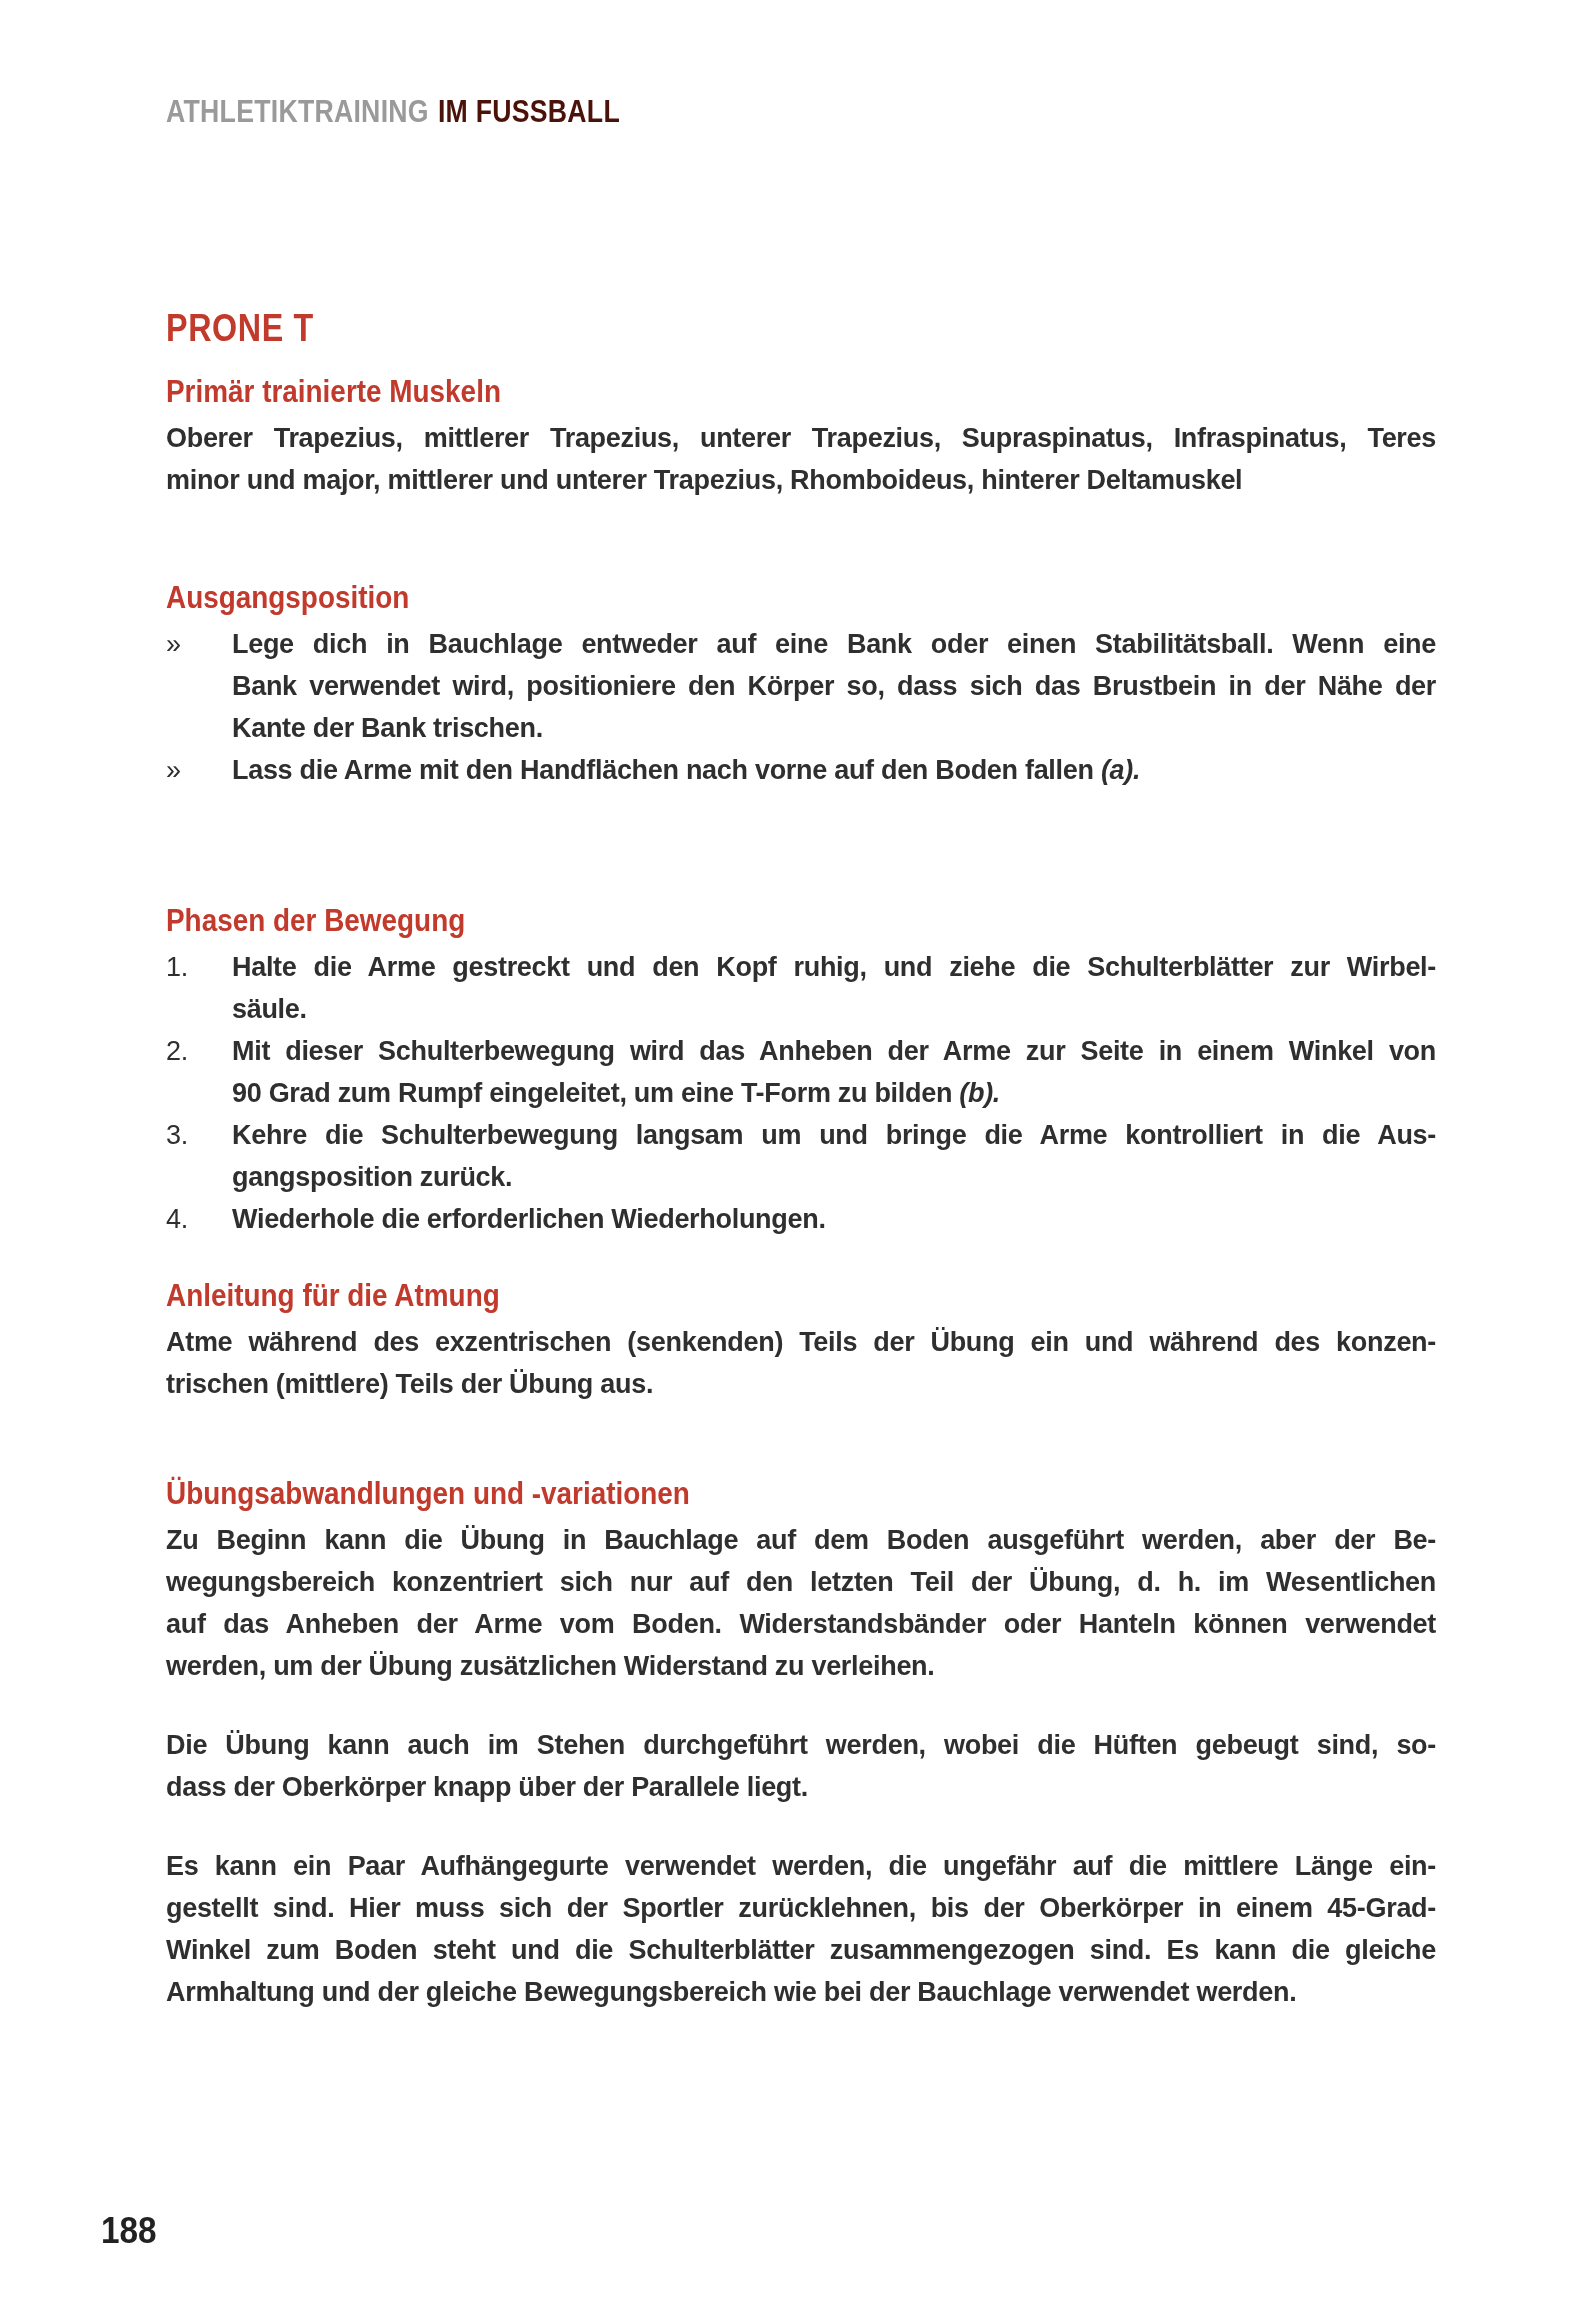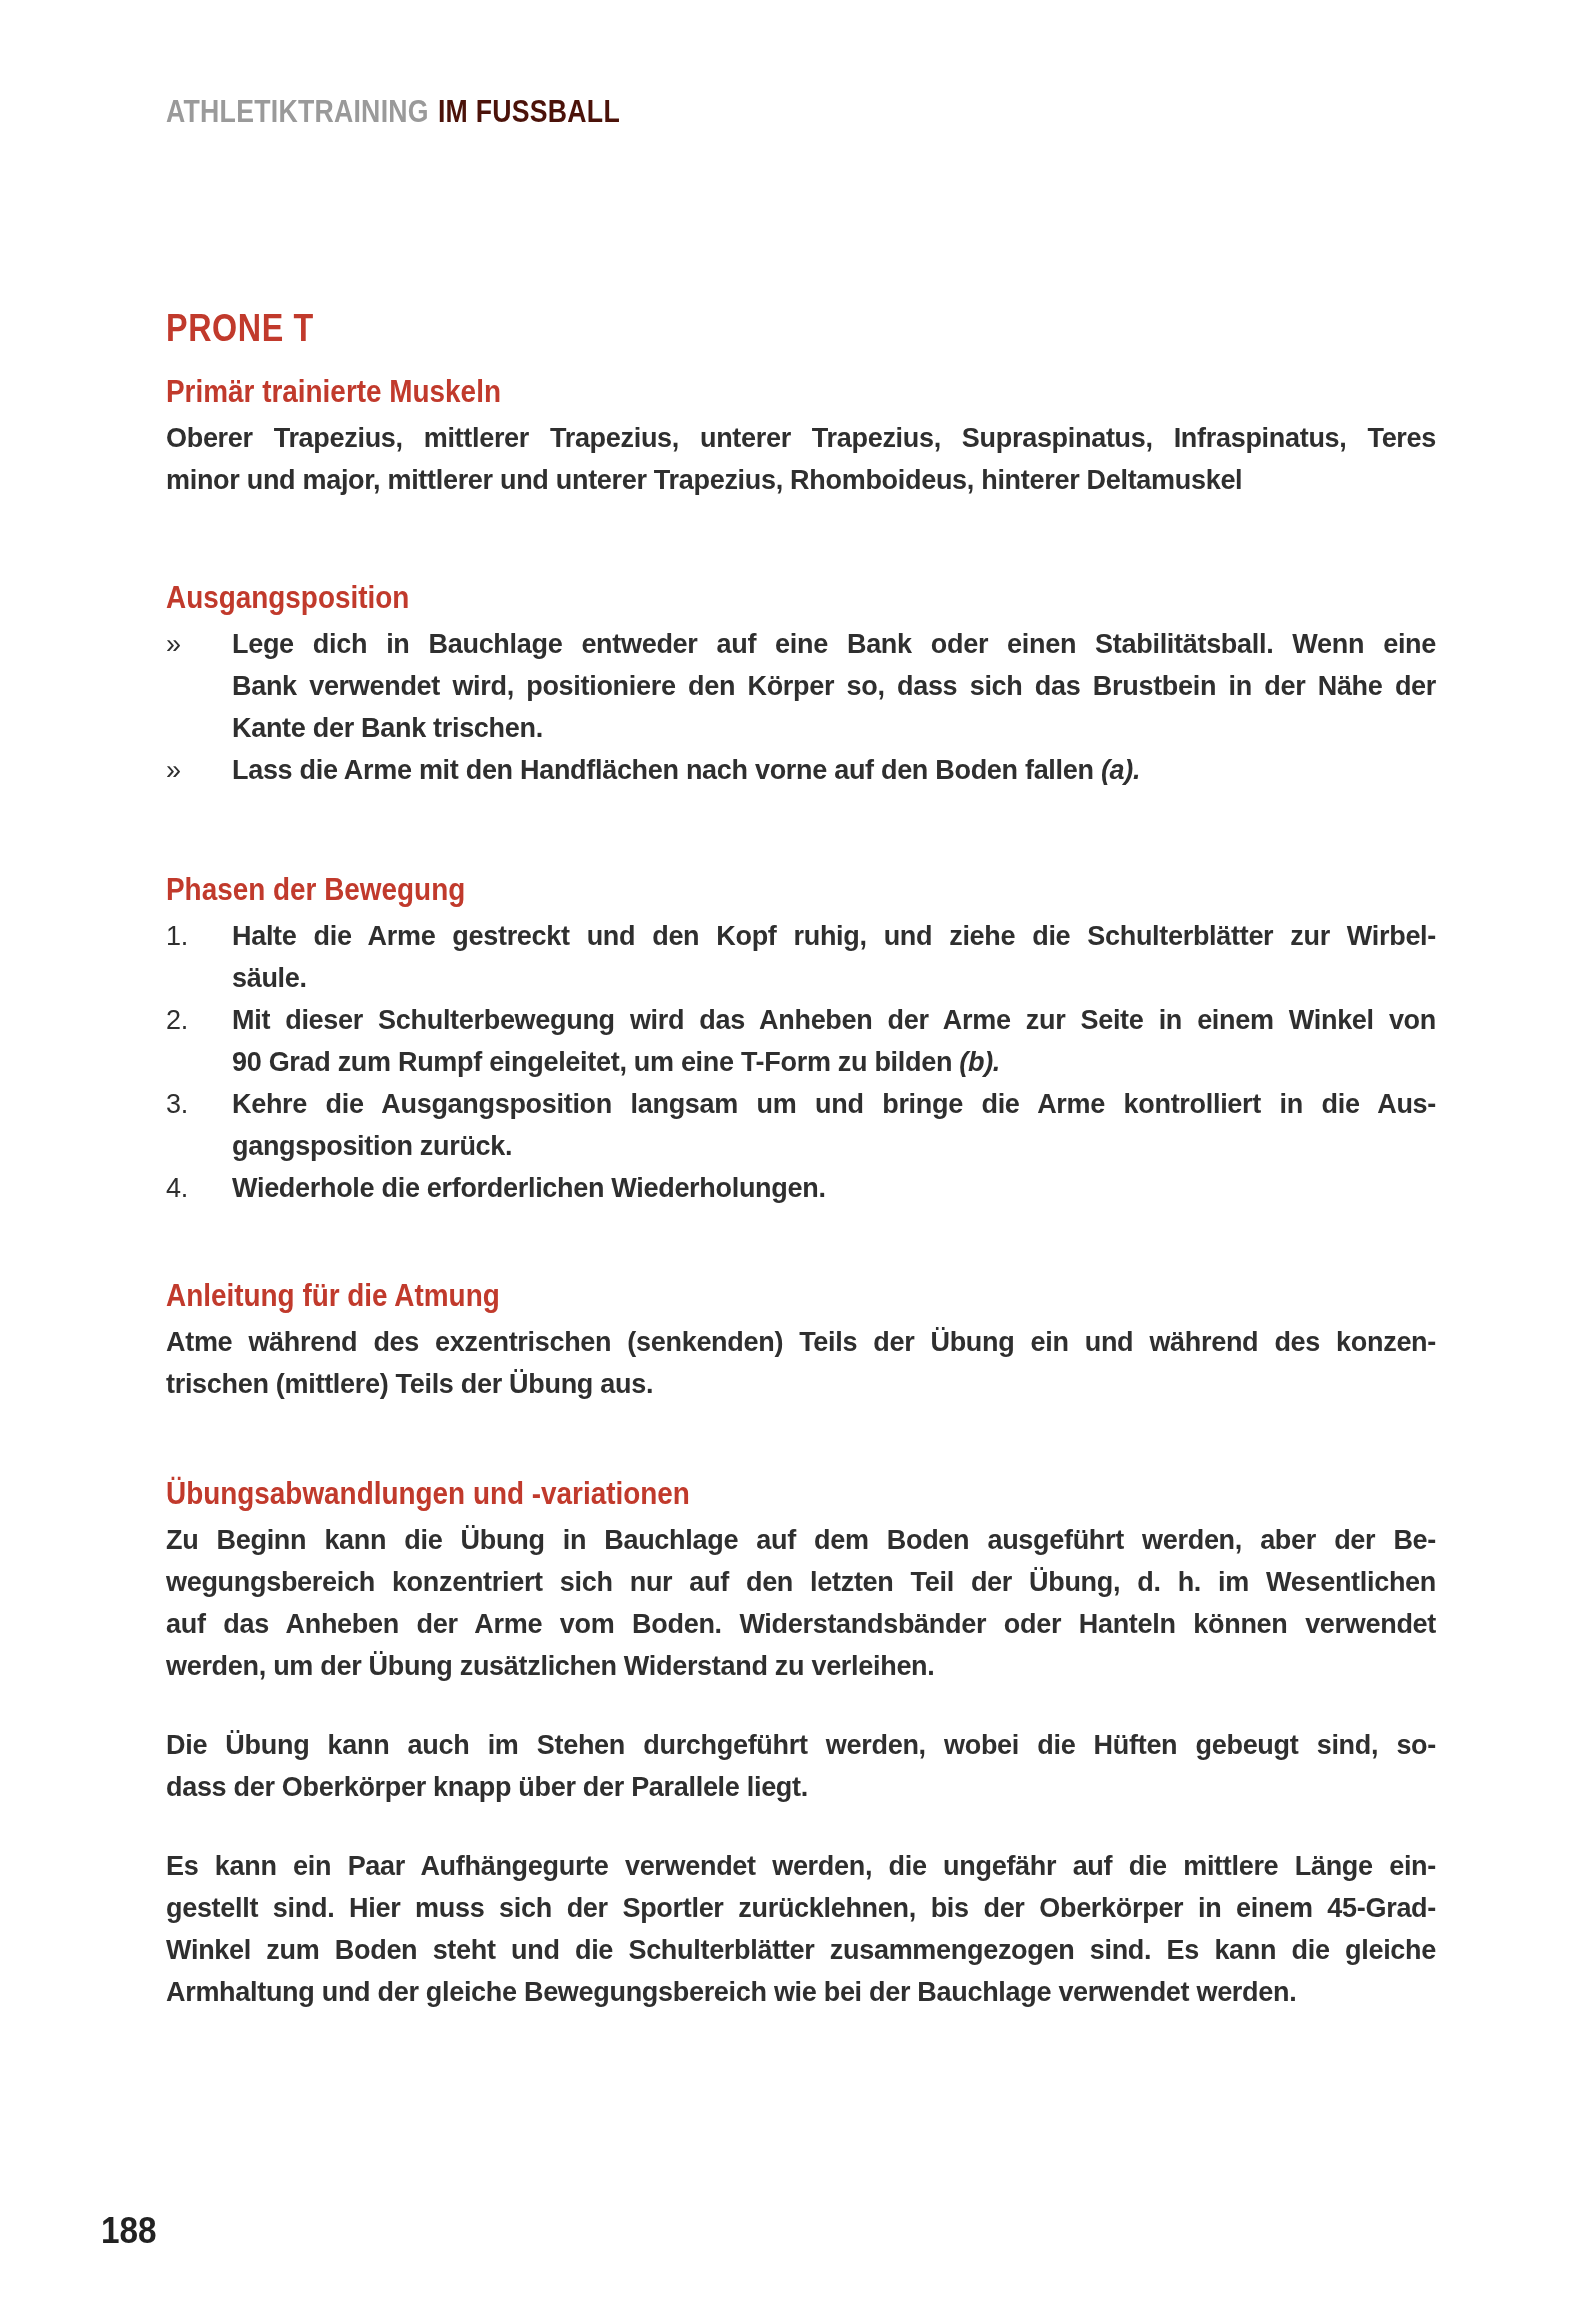--- a/index.html
+++ b/index.html
@@ -40,21 +40,21 @@
     transform: scaleX(0.85);
     transform-origin: 0 50%;
     white-space: nowrap;
     letter-spacing: 0.7px;
   }
 
   
   .sec { position: absolute; left: 166px; width: 1270px; }
   #sec-muscles    { top: 373px; }
   #sec-start      { top: 579px; }
-  #sec-phases     { top: 871px; }
+  #sec-phases     { top: 902px; }
   #sec-breath     { top: 1277px; }
   #sec-variations { top: 1475px; }
 
   .h2 {
     font-size: 31px;
     font-weight: bold;
     color: #c13a2c;
     line-height: 37px;
     margin: 0 0 6.6px 0;
     transform: scaleX(0.9);
@@ -145,21 +145,21 @@
     <div class="li">
       <span class="li-marker">2.</span>
       <div class="li-body lines">
         <div class="ln">Mit dieser Schulterbewegung wird das Anheben der Arme zur Seite in einem Winkel von</div>
         <div class="ln"><span>90 Grad zum Rumpf eingeleitet, um eine T-Form zu bilden </span><em>(b).</em></div>
       </div>
     </div>
     <div class="li">
       <span class="li-marker">3.</span>
       <div class="li-body lines">
-        <div class="ln">Kehre die Ausgangsposition langsam um und bringe die Arme kontrolliert in die Aus-</div>
+        <div class="ln">Kehre die Schulterbewegung langsam um und bringe die Arme kontrolliert in die Aus-</div>
         <div class="ln">gangsposition zurück.</div>
       </div>
     </div>
     <div class="li">
       <span class="li-marker">4.</span>
       <div class="li-body lines">
         <div class="ln">Wiederhole die erforderlichen Wiederholungen.</div>
       </div>
     </div>
   </section>

